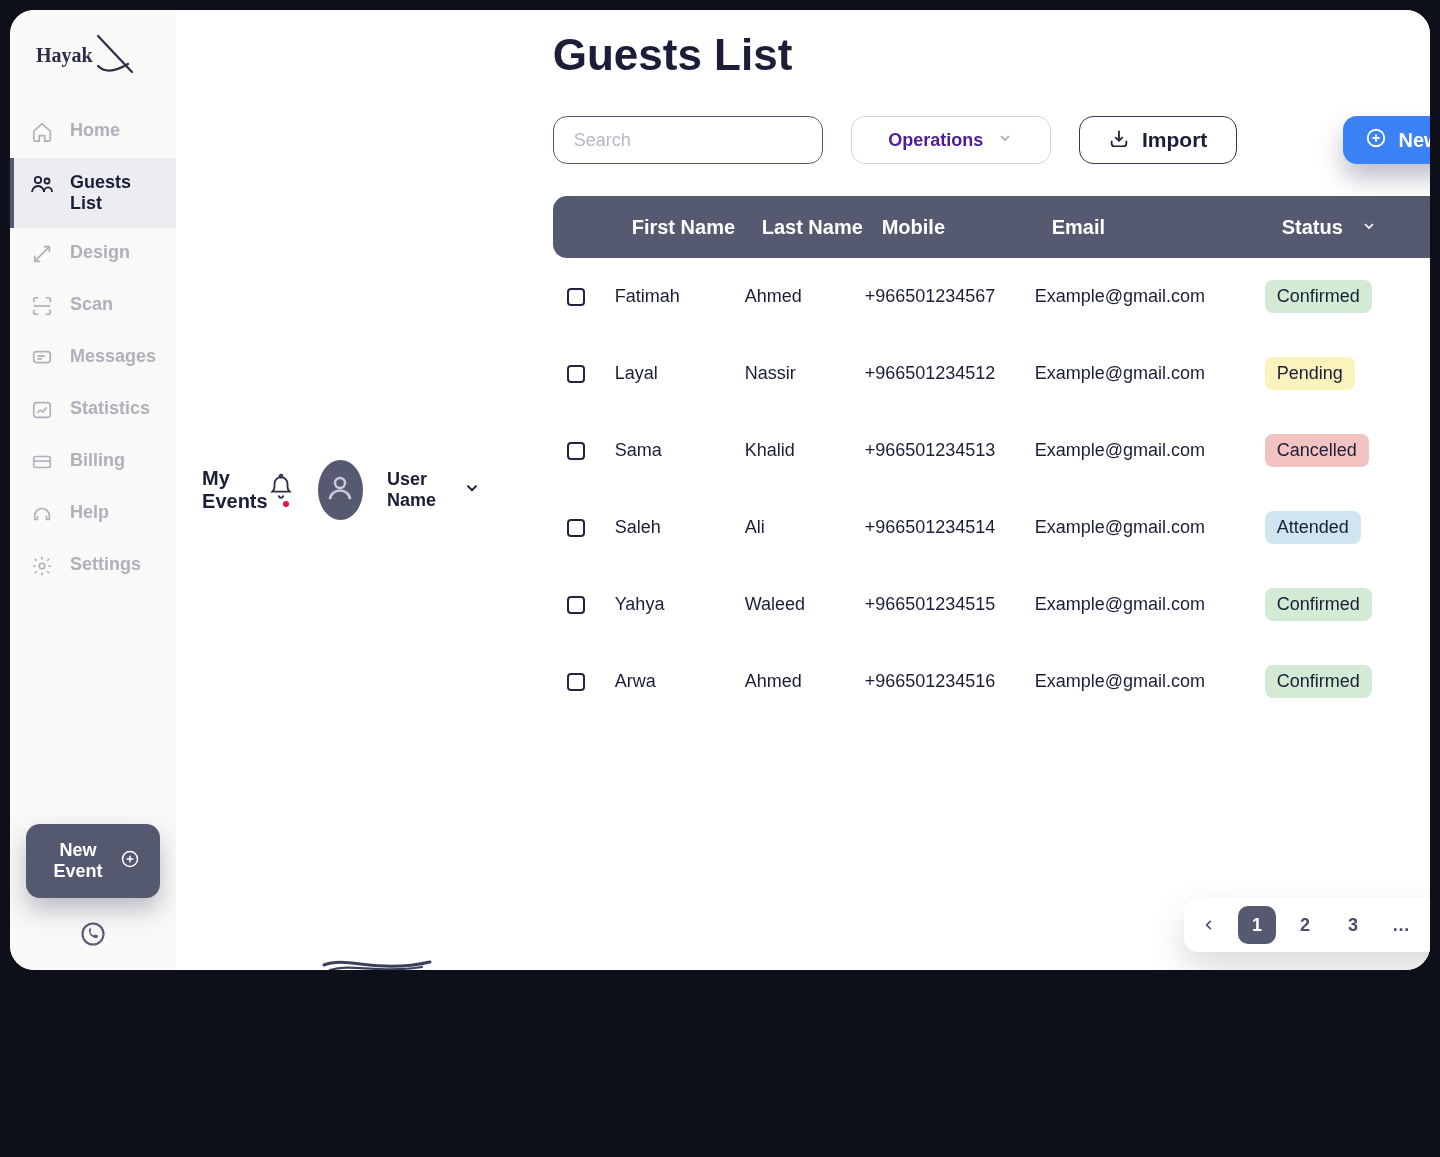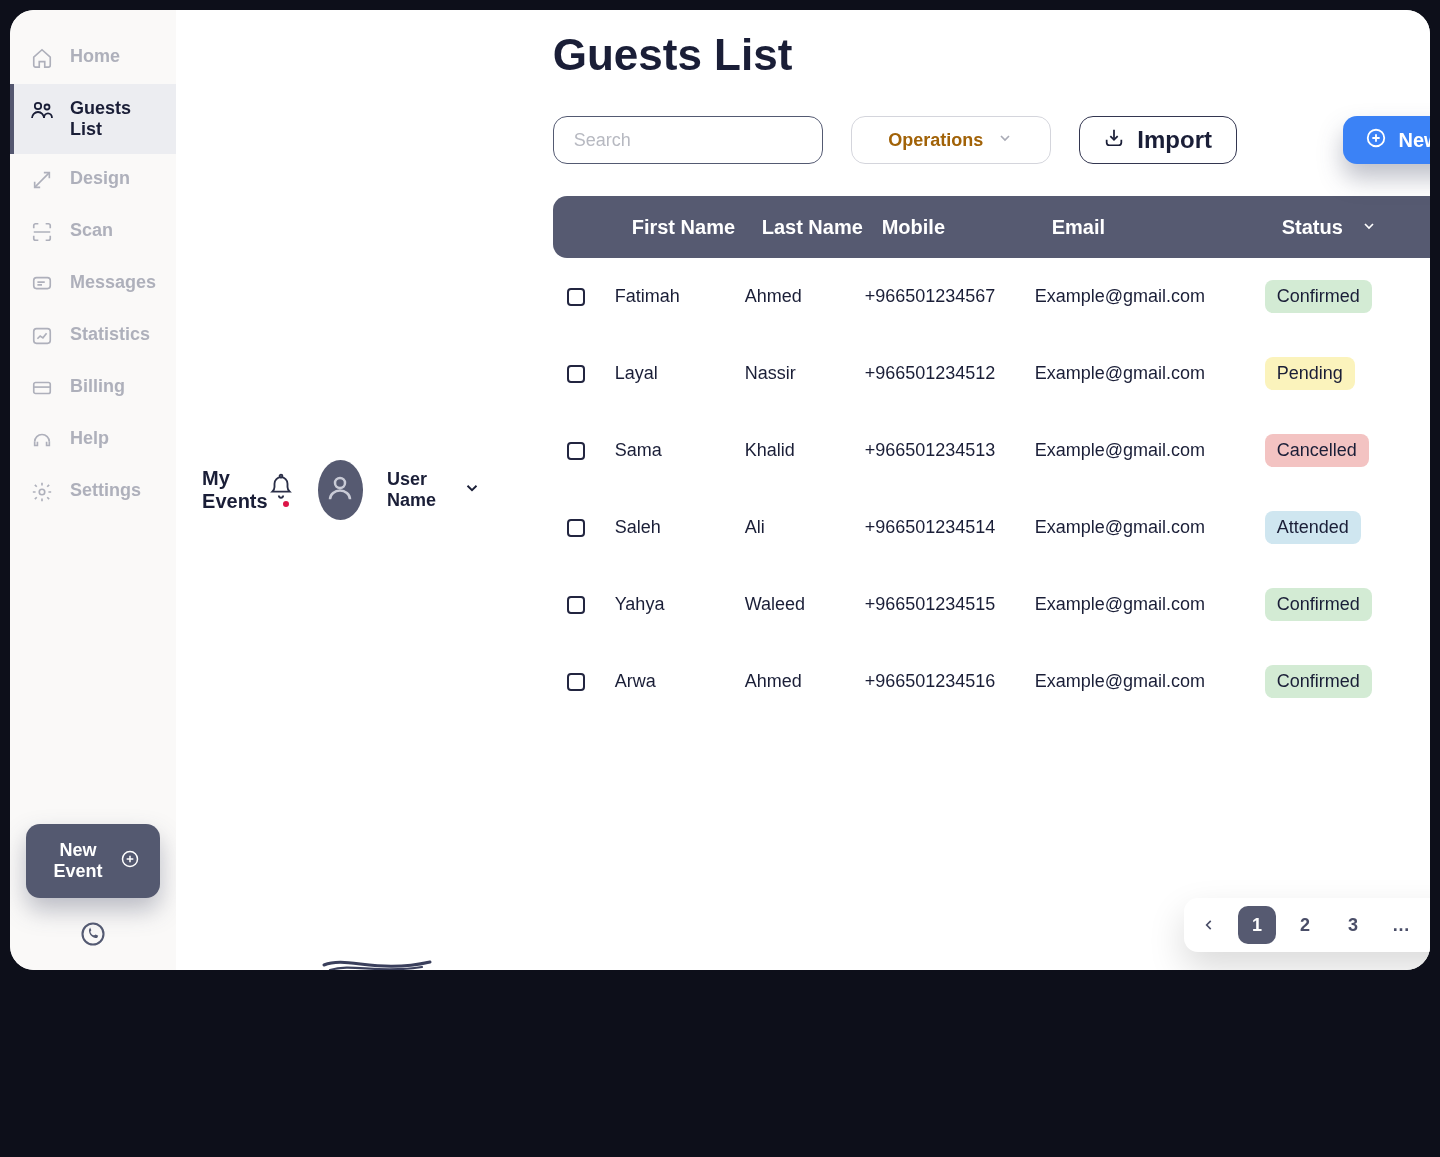--- a/index.html
+++ b/index.html
@@ -105,26 +105,26 @@
 .underline-squiggle{ position:absolute; bottom:-8px; left:146px; }
 
 .toolbar{ display:flex; gap:28px; align-items:center; margin-top:36px; }
 .search-input{
   width:270px; height:48px; border:1.5px solid #545a72; border-radius:14px;
   padding:0 20px; font-size:18px; color:#1a1e37;
 }
 .search-input::placeholder{ color:#b7b9c1; }
 .operations-btn{
   width:200px; height:48px; border:1.5px solid #d4d5dc; border-radius:14px;
-  background:#fff; font-size:18px; font-weight:700; color:#a16207;
+  background:#fff; font-size:18px; font-weight:700; color:#4c1d95;
   display:flex; align-items:center; justify-content:center; gap:14px; cursor:pointer;
 }
 .import-btn{
   width:158px; height:48px; border:1.5px solid #333650; border-radius:14px;
-  background:#fff; font-size:24px; font-weight:800; color:#1a1e37;
+  background:#fff; font-size:21px; font-weight:800; color:#1a1e37;
   display:flex; align-items:center; justify-content:center; gap:12px; cursor:pointer;
 }
 .new-guest-btn{
   margin-left:auto;
   height:48px; border:none; border-radius:14px; padding:16px 22px;
   background:#3b82f6; color:#fff; font-size:20px; font-weight:800;
   display:flex; align-items:center; gap:12px; cursor:pointer;
   box-shadow: 0 14px 24px rgba(70,74,100,.35);
 }
 
@@ -165,20 +165,27 @@
 }
 .page-btn{ width:38px; height:38px; display:flex; align-items:center; justify-content:center; border-radius:10px; cursor:pointer; font-size:18px; color:#4a4e68; font-weight:600;}
 .page-btn.active{ background:#565a71; color:#fff; }
 .page-nav{ width:30px; height:38px; display:flex; align-items:center; justify-content:center; cursor:pointer; }
 </style>
 </head>
 <body>
 
 <div class="app-frame">
   <aside class="sidebar">
+    <div class="logo">
+      <svg width="110" height="46" viewBox="0 0 110 46">
+        <text x="0" y="30" font-family="Georgia,serif" font-size="20" font-weight="700" fill="#2a2e47">Hayak</text>
+        <path d="M62,4 L96,40" stroke="#2a2e47" stroke-width="2.2" stroke-linecap="round"></path>
+        <path d="M62,34 q10,10 30,-2" stroke="#2a2e47" stroke-width="2.2" fill="none" stroke-linecap="round"></path>
+      </svg>
+    </div>
     <nav class="nav">
       <div class="nav-item">
         <span class="icon">
           <svg width="22" height="22" viewBox="0 0 24 24" fill="none" stroke="currentColor" stroke-width="1.8">
               <path d="M3 11 12 3l9 8v9a2 2 0 0 1-2 2h-4v-6h-6v6H5a2 2 0 0 1-2-2Z"></path>
             </svg>
         </span>
         <span>Home</span>
       </div>
       <div class="nav-item active">

